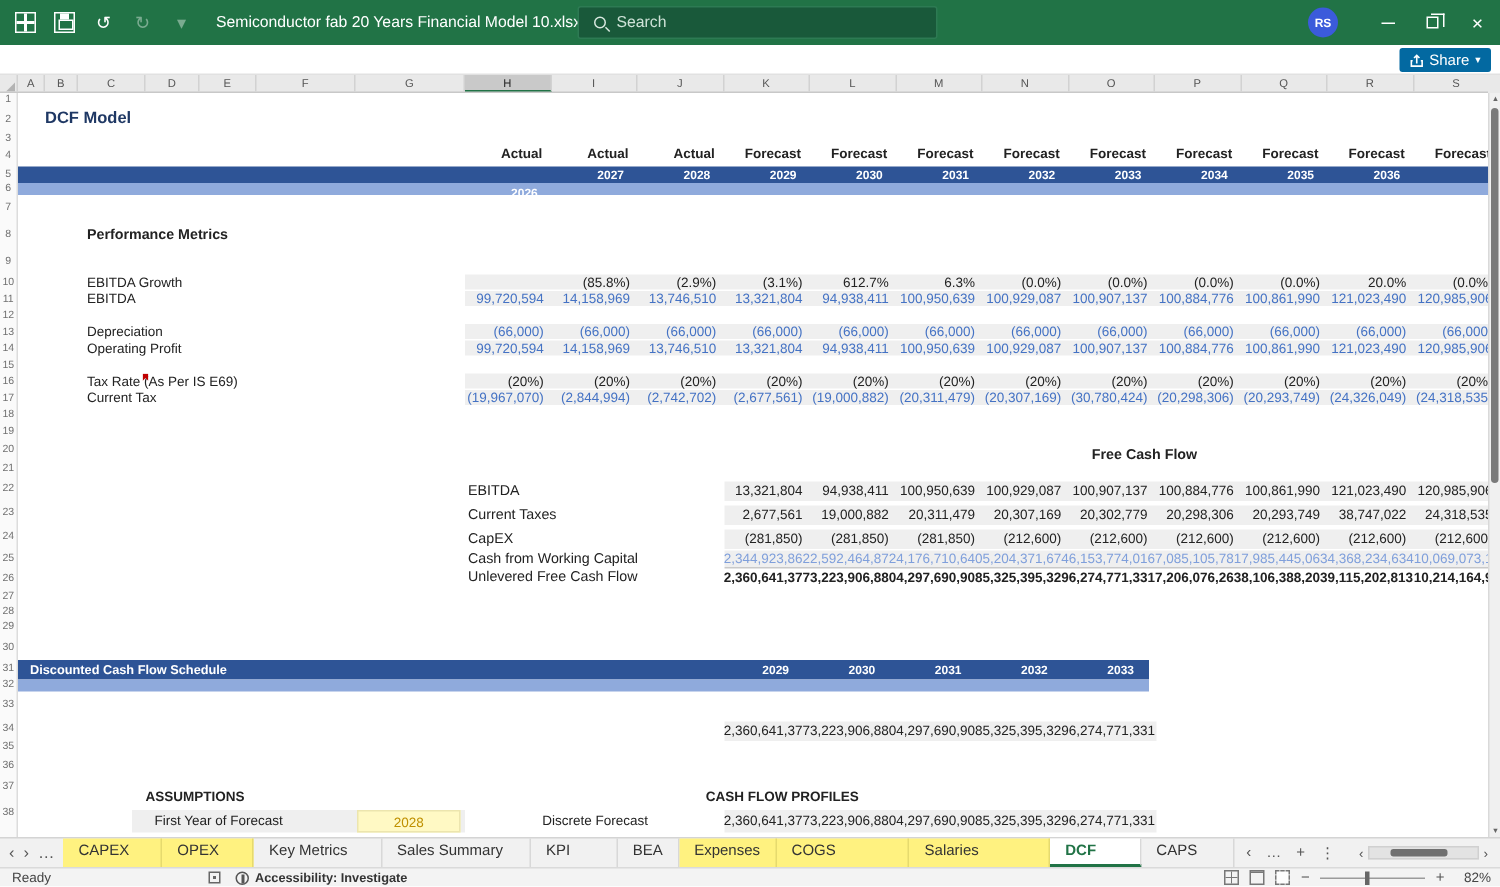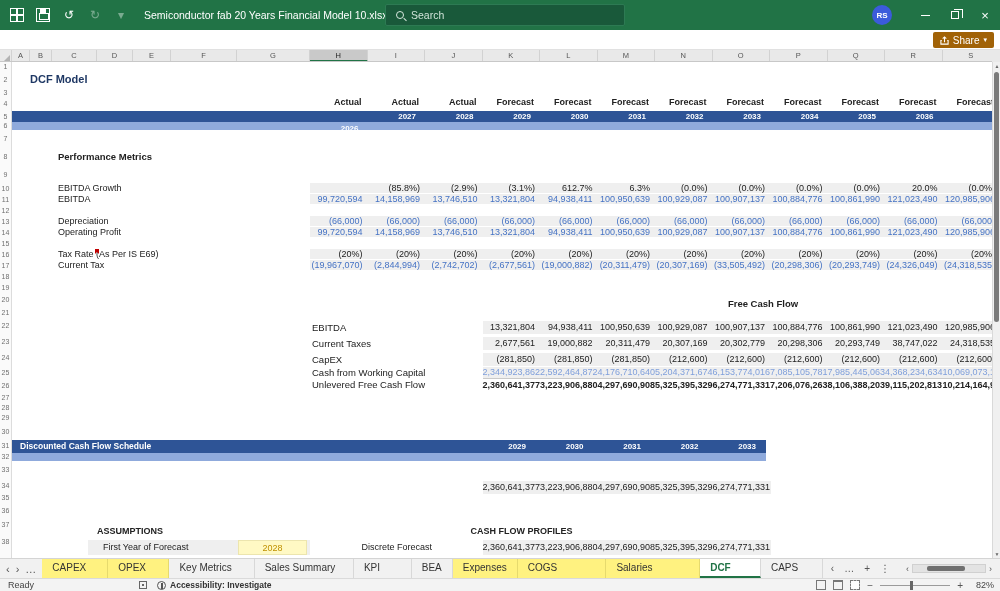--- a/index.html
+++ b/index.html
@@ -37,21 +37,21 @@
     color:#fff; font-size:13px; }
   .min-bar { width:9px; height:1px; background:#fff; }
   .restore-sq { width:8px; height:8px; border:1px solid #fff; position:relative; }
   .restore-sq:before { content:""; position:absolute; left:2px; top:-3px; width:8px; height:8px;
     border:1px solid #fff; border-left:none; border-bottom:none; }
 
   
   #menubar { position:absolute; left:0; top:30px; width:1000px; height:20px; background:#fff;
     display:flex; align-items:center; border-bottom:1px solid #e1e1e1; }
   .menu-tab { font-size:10.5px; color:#262626; padding:0 9px; line-height:20px; cursor:default; }
-  #share-btn { position:absolute; right:6px; top:2px; height:16px; background:#a16207; border-radius:2px;
+  #share-btn { position:absolute; right:6px; top:2px; height:16px; background:#0369a1; border-radius:2px;
     color:#fff; font-size:10px; display:flex; align-items:center; padding:0 7px; gap:4px; }
   .share-arrow { font-size:7px; }
 
   
   #colheaders { position:absolute; left:0; top:50px; width:992px; height:12px; background:#e9e9e9;
     border-bottom:1px solid #c8c8c8; overflow:hidden; }
   #colheader-corner { position:absolute; left:992px; top:50px; width:8px; height:12px; background:#e9e9e9; }
   .colhdr { position:absolute; top:0; height:12px; font-size:7.5px; color:#555; text-align:center;
     line-height:12px; border-right:1px solid #d2d2d2; }
   .colhdr.sel { background:#c9c9c9; border-bottom:2px solid #217346; color:#222; }
@@ -323,21 +323,21 @@
       <div class="cell num" style="left: 942.5px; top: 187px; width: 57.5px; line-height: 10px; z-index: 2;">(20%)</div>
       <div class="band" style="left: 310px; top: 198px; width: 682px; height: 10px;"></div>
       <div class="cell" style="left: 58px; top: 198px; line-height: 10px;">Current Tax</div>
       <div class="cell num bluetxt" style="left: 310px; top: 198px; width: 57.5px; line-height: 10px; z-index: 2;">(19,967,070)</div>
       <div class="cell num bluetxt" style="left: 367.5px; top: 198px; width: 57.5px; line-height: 10px; z-index: 2;">(2,844,994)</div>
       <div class="cell num bluetxt" style="left: 425px; top: 198px; width: 57.5px; line-height: 10px; z-index: 2;">(2,742,702)</div>
       <div class="cell num bluetxt" style="left: 482.5px; top: 198px; width: 57.5px; line-height: 10px; z-index: 2;">(2,677,561)</div>
       <div class="cell num bluetxt" style="left: 540px; top: 198px; width: 57.5px; line-height: 10px; z-index: 2;">(19,000,882)</div>
       <div class="cell num bluetxt" style="left: 597.5px; top: 198px; width: 57.5px; line-height: 10px; z-index: 2;">(20,311,479)</div>
       <div class="cell num bluetxt" style="left: 655px; top: 198px; width: 57.5px; line-height: 10px; z-index: 2;">(20,307,169)</div>
-      <div class="cell num bluetxt" style="left: 712.5px; top: 198px; width: 57.5px; line-height: 10px; z-index: 2;">(33,505,492)</div>
+      <div class="cell num bluetxt" style="left: 712.5px; top: 198px; width: 57.5px; line-height: 10px; z-index: 2;">(30,780,424)</div>
       <div class="cell num bluetxt" style="left: 770px; top: 198px; width: 57.5px; line-height: 10px; z-index: 2;">(20,298,306)</div>
       <div class="cell num bluetxt" style="left: 827.5px; top: 198px; width: 57.5px; line-height: 10px; z-index: 2;">(20,293,749)</div>
       <div class="cell num bluetxt" style="left: 885px; top: 198px; width: 57.5px; line-height: 10px; z-index: 2;">(24,326,049)</div>
       <div class="cell num bluetxt" style="left: 942.5px; top: 198px; width: 57.5px; line-height: 10px; z-index: 2;">(24,318,535)</div>
       <div class="cell b" style="left: 703px; top: 236px; width: 120px; text-align: center; font-size: 9.5px;">Free Cash Flow</div>
       <div class="band" style="left: 482.5px; top: 259px; width: 509.5px; height: 13px;"></div>
       <div class="cell" style="left: 312px; top: 259px; line-height: 13px; font-size: 9.5px; z-index: 2;">EBITDA</div>
       <div class="cell num" style="left: 482.5px; top: 259px; width: 57.5px; line-height: 13px; font-size: 9px; z-index: 2;">13,321,804</div>
       <div class="cell num" style="left: 540px; top: 259px; width: 57.5px; line-height: 13px; font-size: 9px; z-index: 2;">94,938,411</div>
       <div class="cell num" style="left: 597.5px; top: 259px; width: 57.5px; line-height: 13px; font-size: 9px; z-index: 2;">100,950,639</div>

